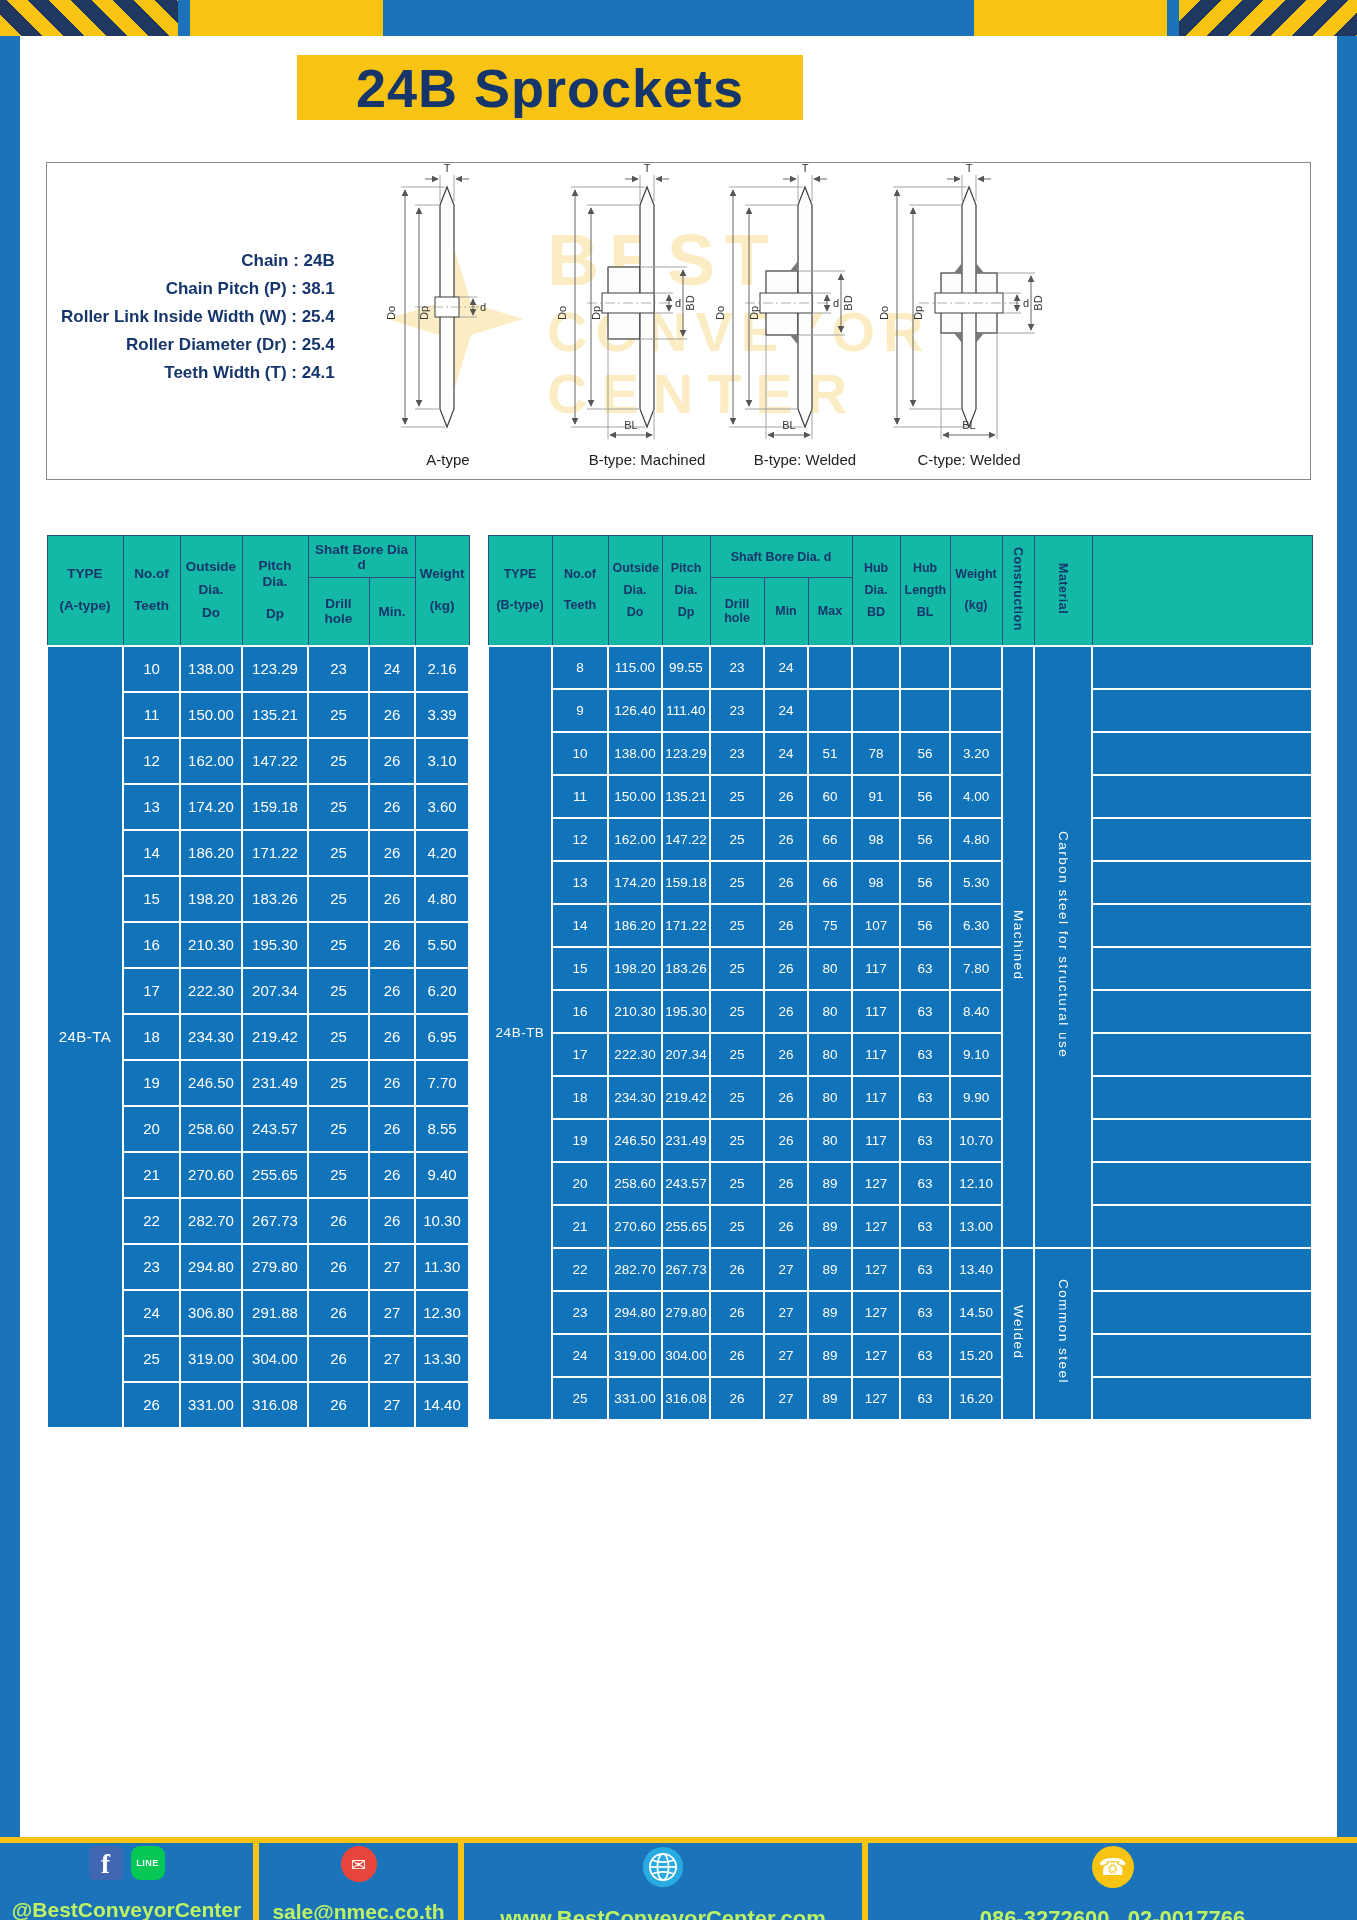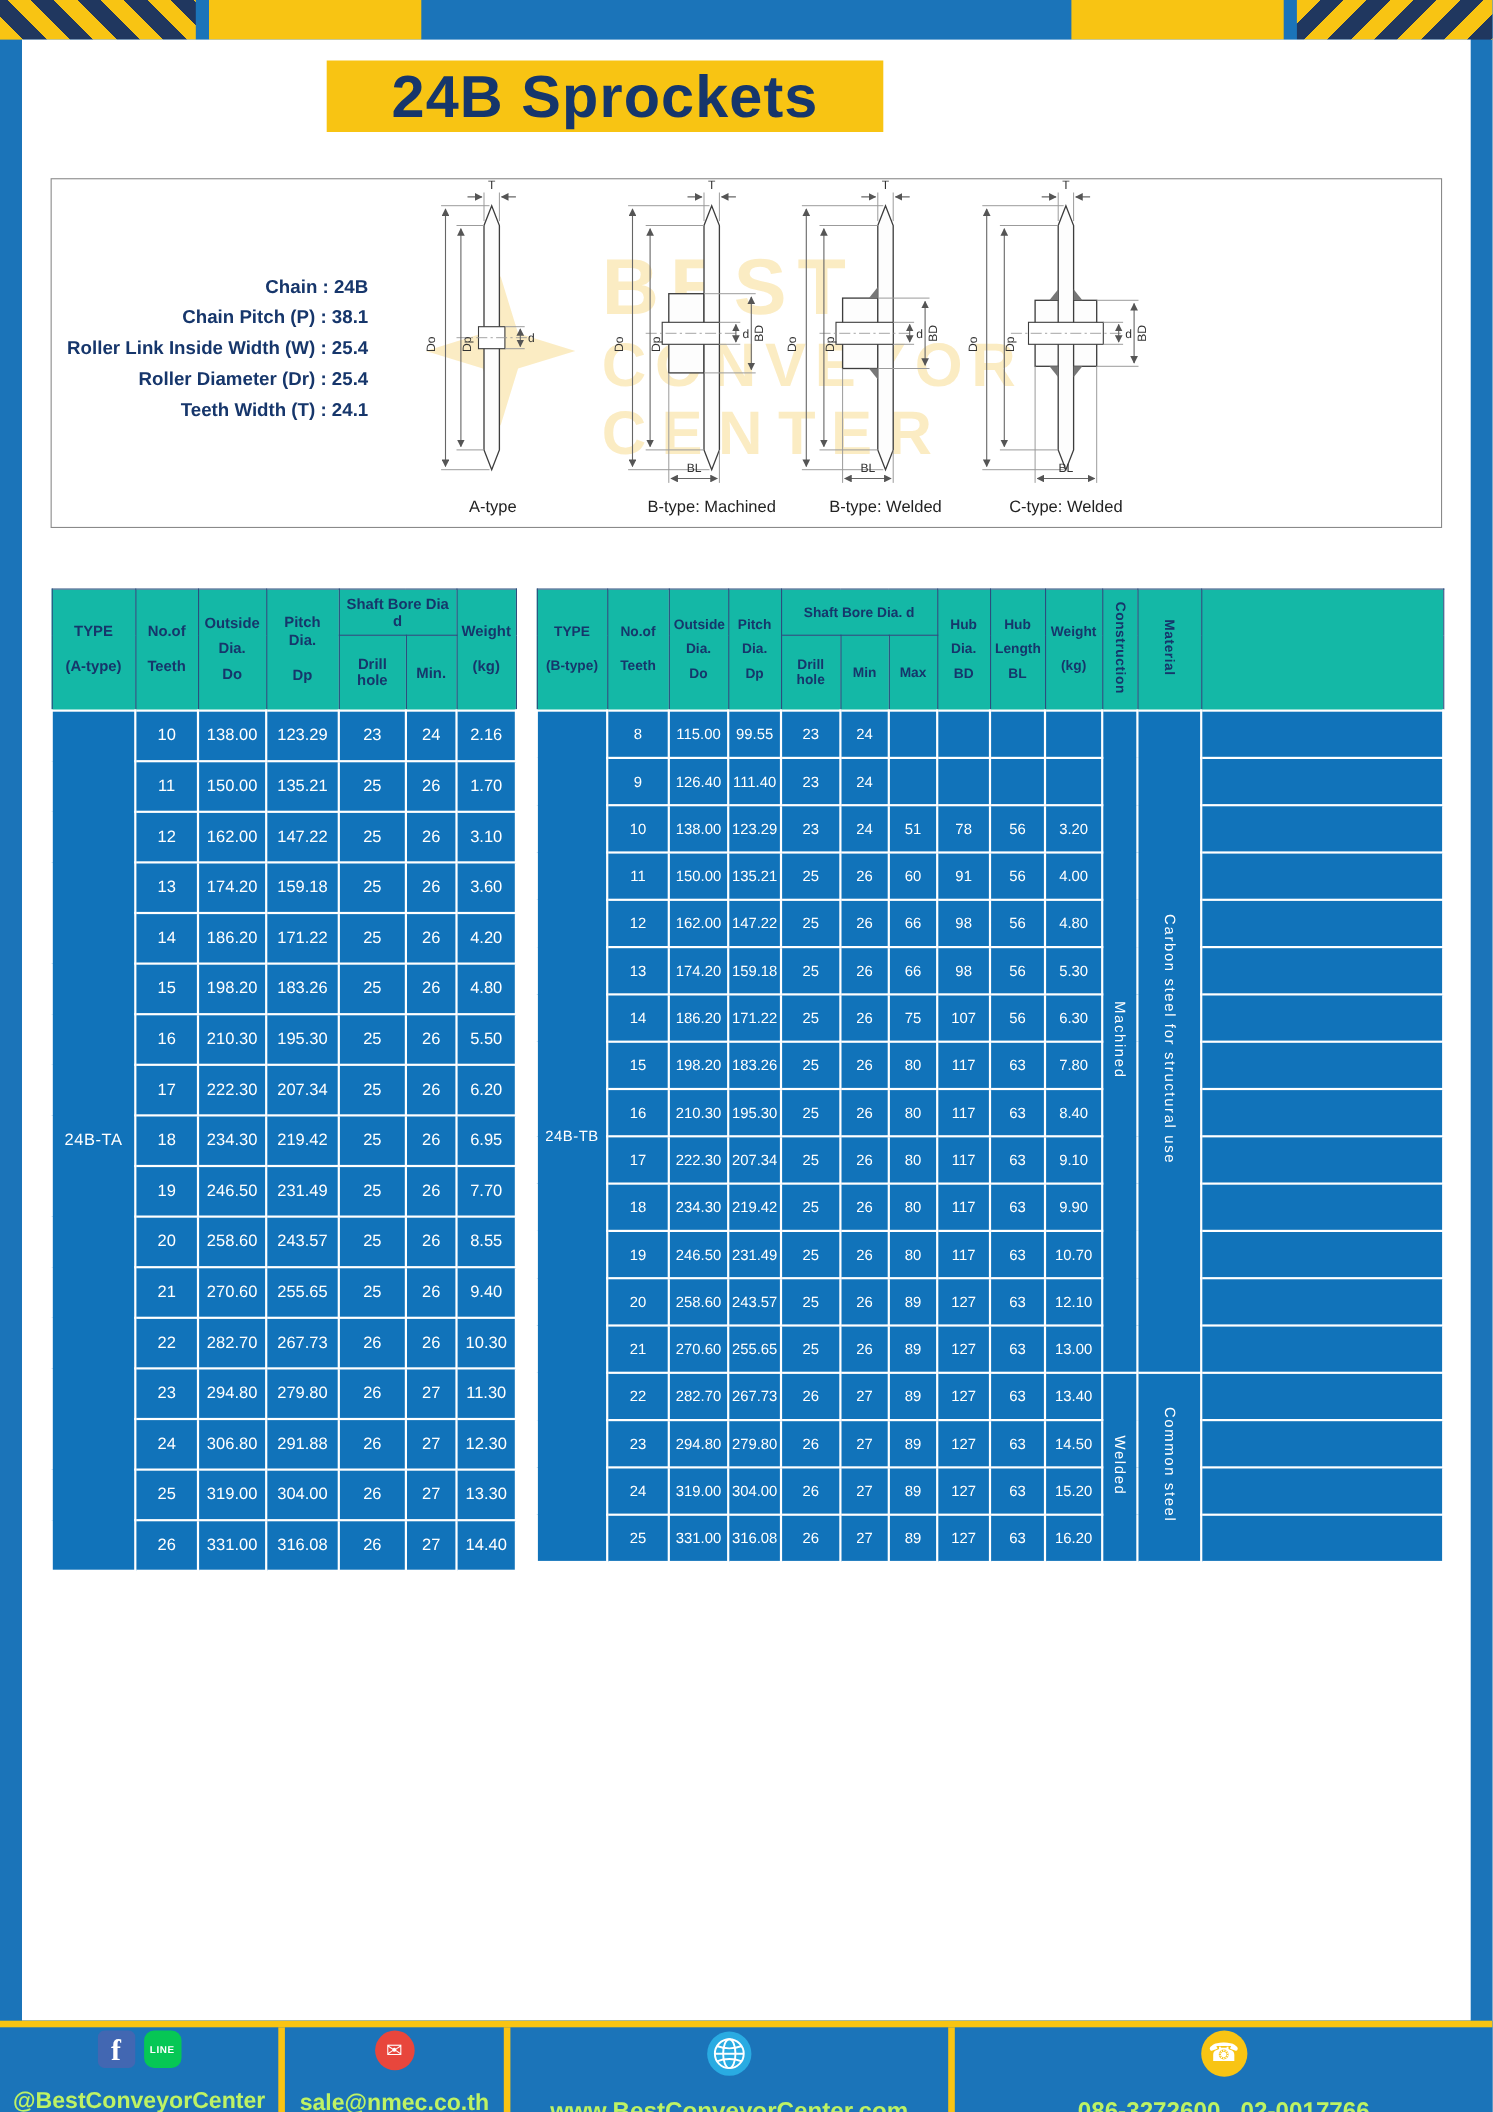--- a/index.html
+++ b/index.html
@@ -301,21 +301,21 @@
           <td>23</td>
           <td>24</td>
           <td>2.16</td>
         </tr>
         <tr>
           <td>11</td>
           <td>150.00</td>
           <td>135.21</td>
           <td>25</td>
           <td>26</td>
-          <td>1.70</td>
+          <td>3.39</td>
         </tr>
         <tr>
           <td>12</td>
           <td>162.00</td>
           <td>147.22</td>
           <td>25</td>
           <td>26</td>
           <td>3.10</td>
         </tr>
         <tr>

